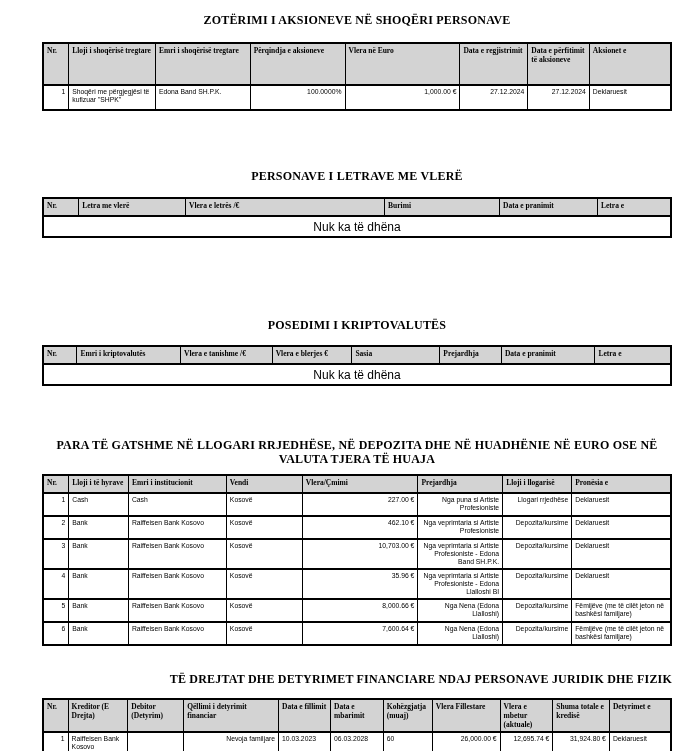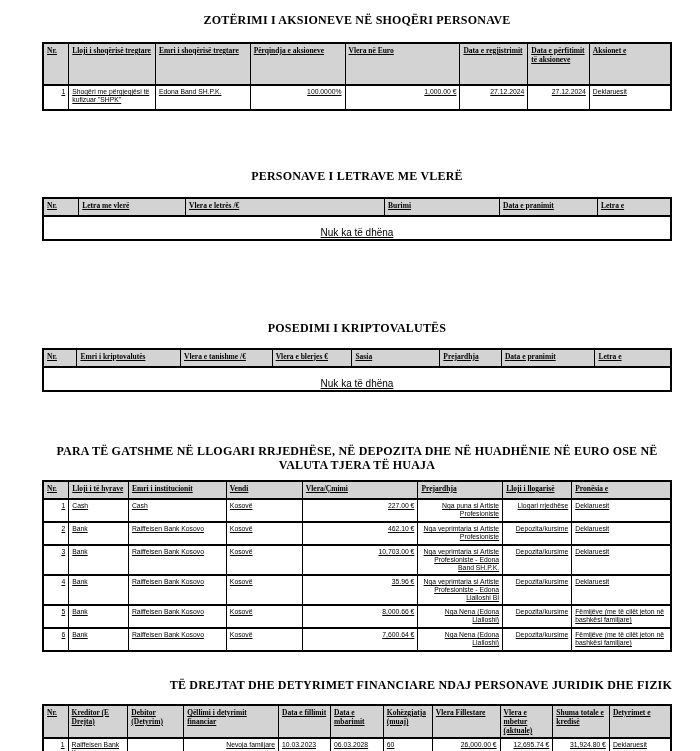--- a/index.html
+++ b/index.html
@@ -15,21 +15,21 @@
     text-align: center;
     letter-spacing: 0.2px;
   }
 
   table.dtable {
     width: 100%;
     border-collapse: collapse;
     table-layout: fixed;
     border: 2px solid #000;
   }
-  .dtable tr { border-top: 2px solid #000; border-bottom: 2px solid #000; text-decoration: underline; }
+  .dtable tr { border-top: 2px solid #000; border-bottom: 2px solid #000; }
   .dtable th, .dtable td {
     border-left: 1px solid #000;
     border-right: 1px solid #000;
     vertical-align: top;
     padding: 2px 3px;
     overflow: hidden;
   }
   .dtable th {
     background: var(--header-bg, #d3d3d3);
     font-family: "Liberation Serif", serif;
@@ -37,22 +37,22 @@
     font-size: 7.5px;
     line-height: 9px;
     text-align: left;
   }
   .dtable td {
     font-size: 6.8px;
     line-height: 8px;
   }
   .dtable td.empty {
     text-align: center;
-    font-size: 10px;
-    padding-top: 12px;
+    font-size: 12px;
+    padding-top: 6px;
   }
 
   .s1 .title { margin-top: 13px; }  .s1 table { margin-top: 15px; }
   .s2 .title { margin-top: 58px; }  .s2 table { margin-top: 14px; }
   .s3 .title { margin-top: 80px; }  .s3 table { margin-top: 13px; }
   .s4 .title { margin-top: 52px; }  .s4 table { margin-top: 8px;  }
   .s5 .title { margin-top: 26px; text-align: right; }  .s5 table { margin-top: 12px; }
 
   .s1 thead tr { height: 42px; } .s1 tbody tr { height: 25px; }
   .s2 thead tr { height: 18px; } .s2 tbody tr { height: 21px; }

